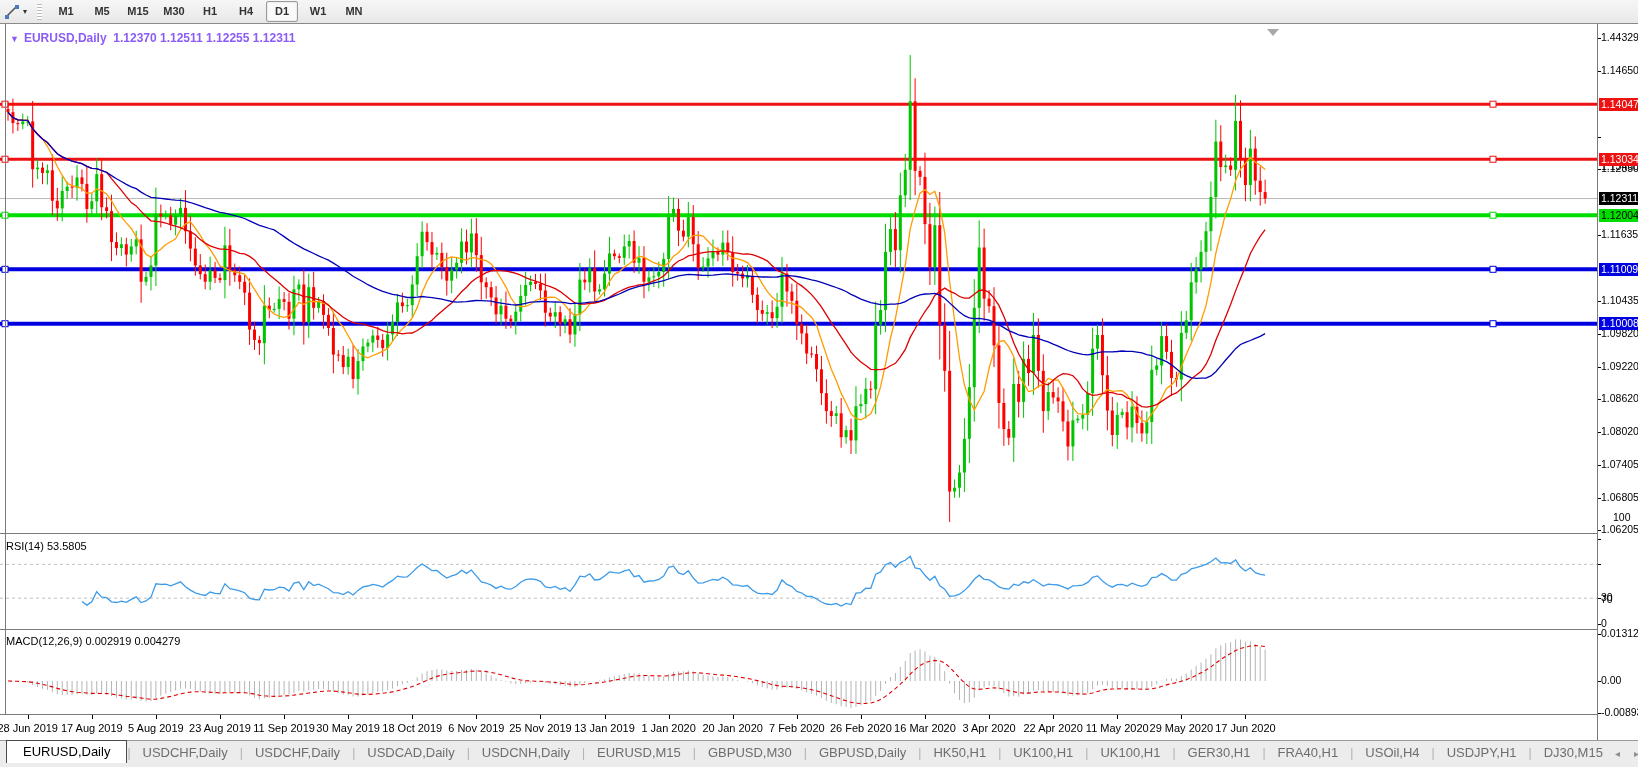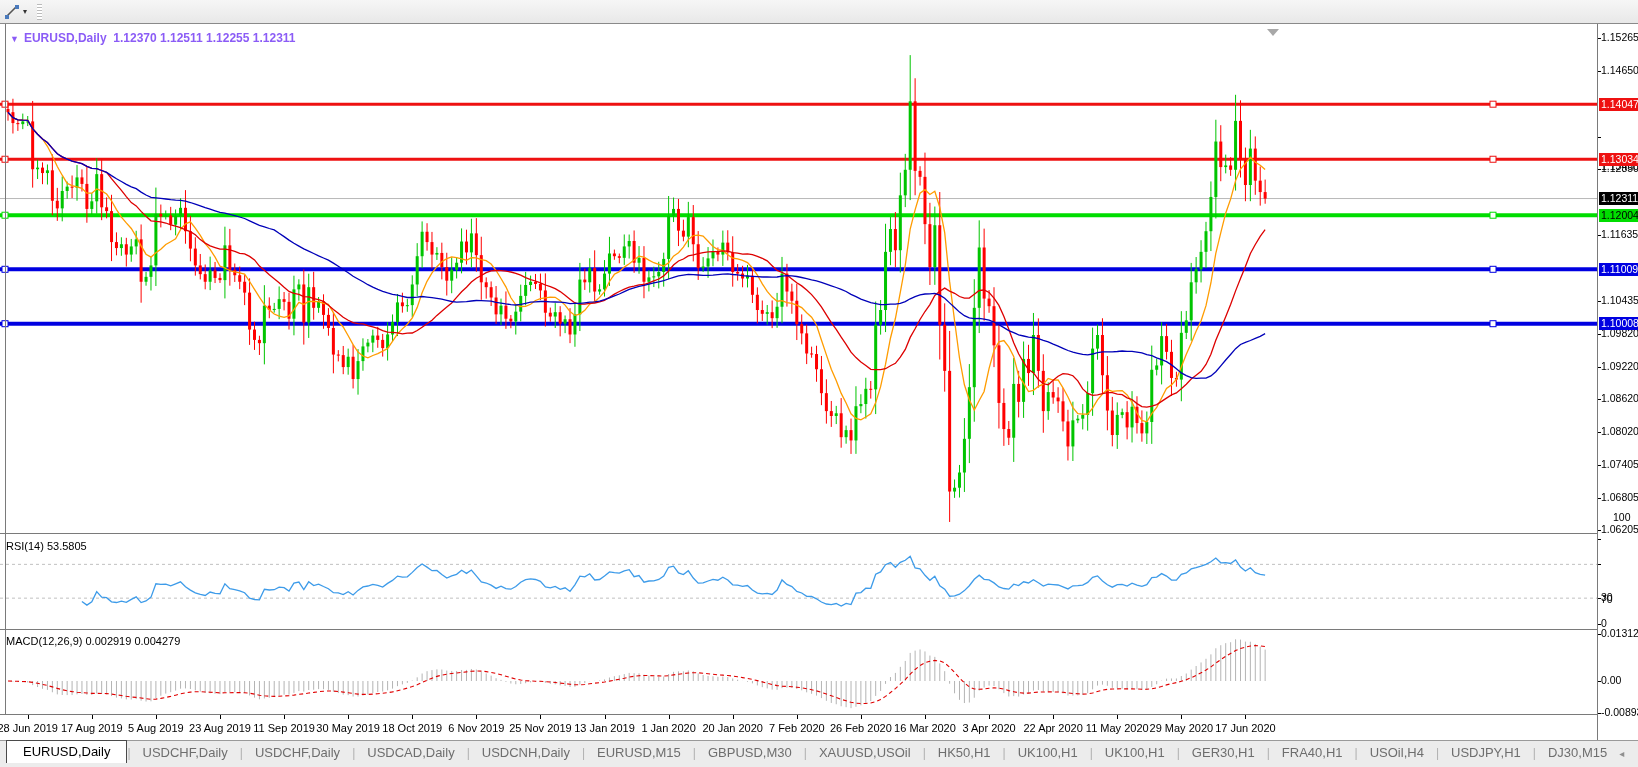--- a/index.html
+++ b/index.html
@@ -43,20 +43,31 @@
   <div id="toolbar">
     <div class="tb-icon">
       <svg width="16" height="16" viewBox="0 0 16 16" style="position:static">
         <line x1="2" y1="13" x2="13" y2="2" stroke="#555" stroke-width="1.6"></line>
         <rect x="1" y="11" width="4" height="4" fill="#4a7abc"></rect>
         <rect x="11" y="1" width="4" height="4" fill="#4a7abc"></rect>
       </svg>
     </div>
     <span class="tb-caret">▾</span>
     <div class="grip"></div>
+    <div id="tfButtons" style="display:flex;">
+        <div class="tf-btn">M1</div>
+        <div class="tf-btn">M5</div>
+        <div class="tf-btn">M15</div>
+        <div class="tf-btn">M30</div>
+        <div class="tf-btn">H1</div>
+        <div class="tf-btn">H4</div>
+        <div class="tf-btn active">D1</div>
+        <div class="tf-btn">W1</div>
+        <div class="tf-btn">MN</div>
+      </div>
   </div>
 
   <div id="chartArea">
     <svg id="mainSvg" style="top:2px" width="1597" height="507">
         <line x1="0" y1="172.54347826086902" x2="1597" y2="172.54347826086902" stroke="#b8b8b8" stroke-width="1"></line>
         <g>
           <line x1="0" y1="78.19565217391226" x2="1597" y2="78.19565217391226" stroke="#ee1111" stroke-width="3"></line>
           <rect x="2" y="75.19565217391226" width="6" height="6" fill="#fff" stroke="#ee1111" stroke-width="1"></rect>
           <rect x="1490" y="75.19565217391226" width="6" height="6" fill="#fff" stroke="#ee1111" stroke-width="1"></rect>
         </g>
@@ -874,21 +885,21 @@
     <div id="title">
       <span class="tri">▼</span><span>EURUSD,Daily</span>&nbsp;&nbsp;<span>1.12370</span> <span>1.12511</span> <span>1.12255</span> <span>1.12311</span>
     </div>
 
     <div id="shiftTri" style="left:1267px;top:5px"></div>
 
     <div class="indLabel" style="top:516px">RSI(14) 53.5805</div>
     <div class="indLabel" style="top:611px">MACD(12,26,9) 0.002919 0.004279</div>
 
     <div id="axisCol">
-        <div class="tickLabel" style="top: 7px;">1.15265</div>
+        <div class="tickLabel" style="top: 7px;">1.44329</div>
         <div class="tickMark" style="top: 14px;"></div>
         <div class="tickLabel" style="top: 40.4239px;">1.14650</div>
         <div class="tickMark" style="top: 47.4239px;"></div>
         <div class="tickLabel" style="top: 105.641px; margin-top: 30px;">1.13450</div>
         <div class="tickMark" style="top: 112.641px;"></div>
         <div class="tickLabel" style="top: 138.25px;">1.12850</div>
         <div class="tickMark" style="top: 145.25px;"></div>
         <div class="tickLabel" style="top: 204.283px;">1.11635</div>
         <div class="tickMark" style="top: 211.283px;"></div>
         <div class="tickLabel" style="top: 269.5px;">1.10435</div>
@@ -982,21 +993,21 @@
         <div class="tab">USDCHF,Daily</div>
         <span class="tabSep">|</span>
         <div class="tab">USDCAD,Daily</div>
         <span class="tabSep">|</span>
         <div class="tab">USDCNH,Daily</div>
         <span class="tabSep">|</span>
         <div class="tab">EURUSD,M15</div>
         <span class="tabSep">|</span>
         <div class="tab">GBPUSD,M30</div>
         <span class="tabSep">|</span>
-        <div class="tab">XAUUSD,USOil</div>
+        <div class="tab">GBPUSD,Daily</div>
         <span class="tabSep">|</span>
         <div class="tab">HK50,H1</div>
         <span class="tabSep">|</span>
         <div class="tab">UK100,H1</div>
         <span class="tabSep">|</span>
         <div class="tab">UK100,H1</div>
         <span class="tabSep">|</span>
         <div class="tab">GER30,H1</div>
         <span class="tabSep">|</span>
         <div class="tab">FRA40,H1</div>

